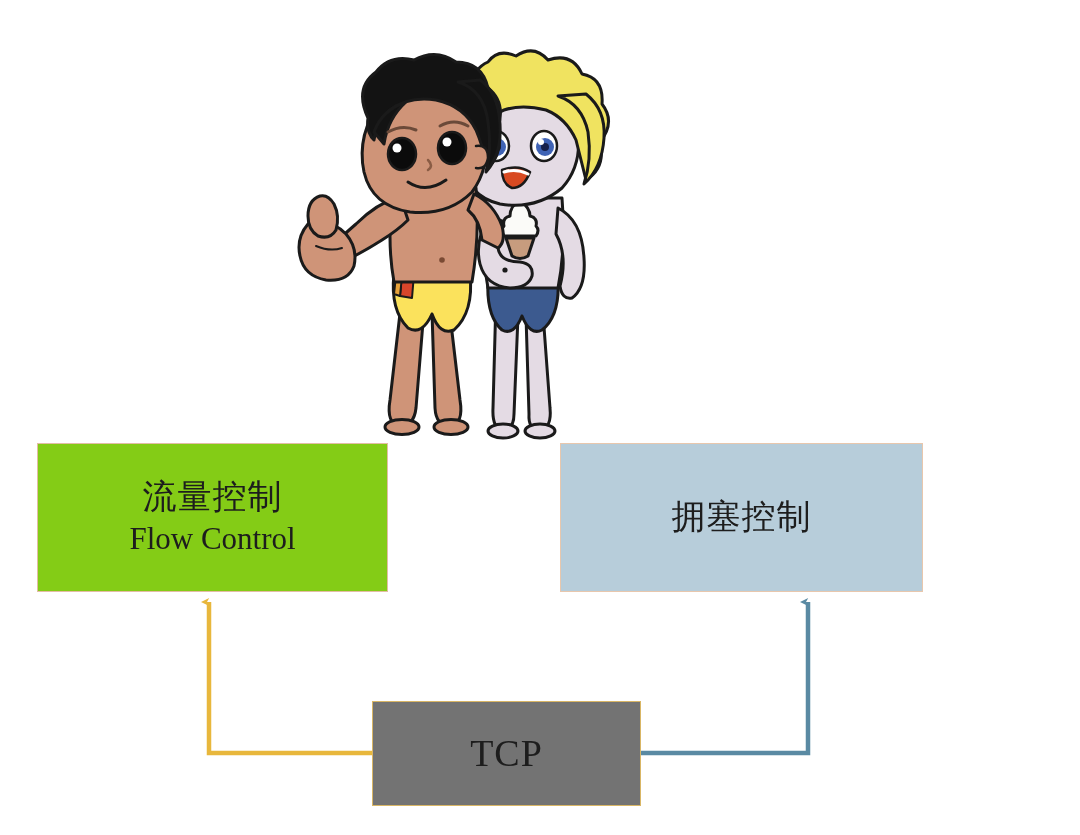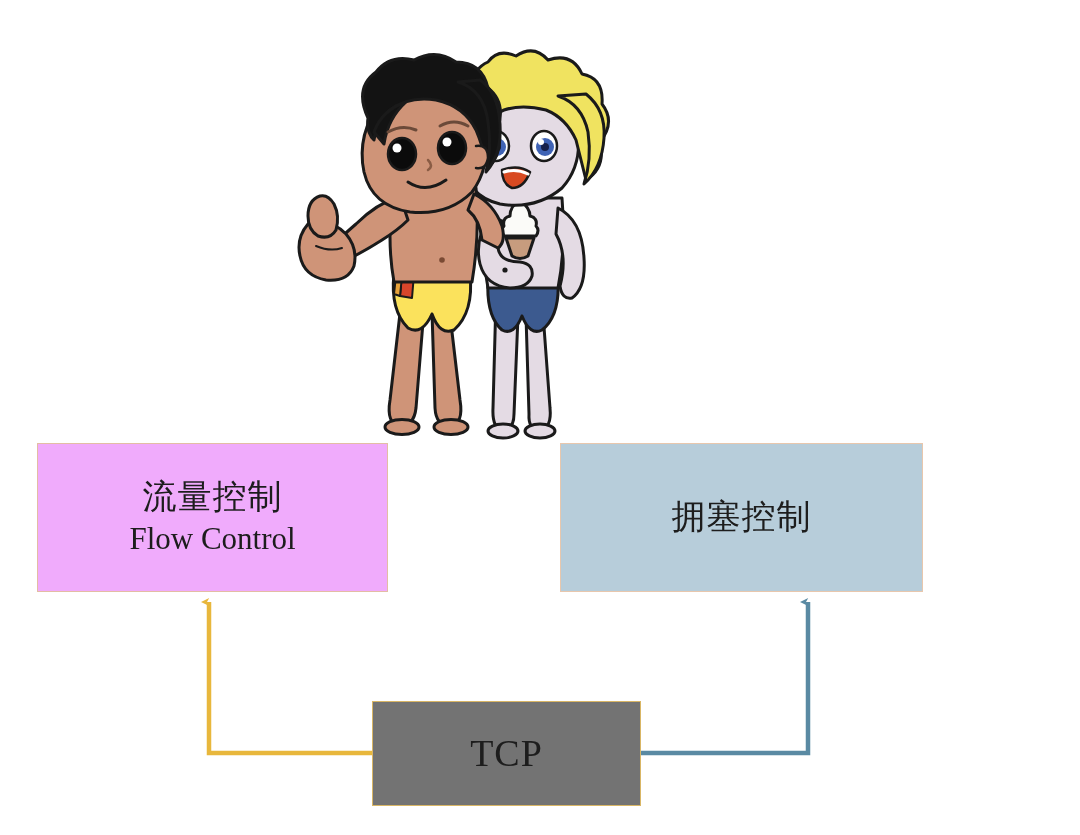--- a/index.html
+++ b/index.html
@@ -52,21 +52,21 @@
     letter-spacing: 0px;
     white-space: nowrap;
     margin-top: 4px;
   }
 
   #flow-control-box {
     left: 37px;
     top: 443px;
     width: 351px;
     height: 149px;
-    background: #f0abfc;
+    background: #84cc16;
     border: 1px solid #e3bda4;
   }
   #congestion-control-box {
     left: 560px;
     top: 443px;
     width: 363px;
     height: 149px;
     background: #b7cdda;
     border: 1px solid #e8c7ad;
     gap: 36px;

